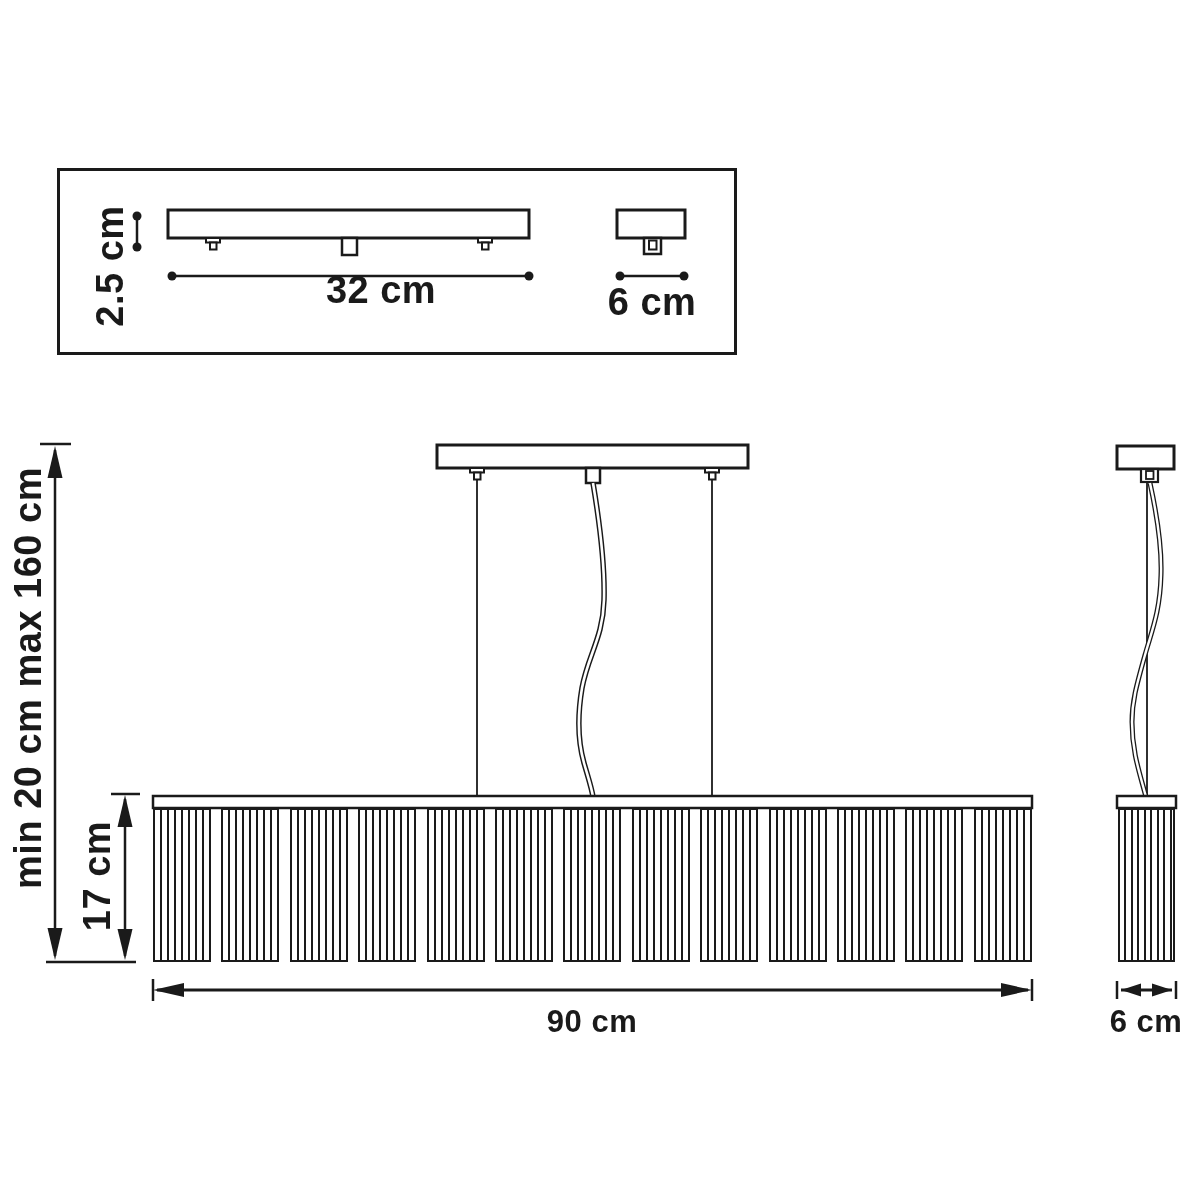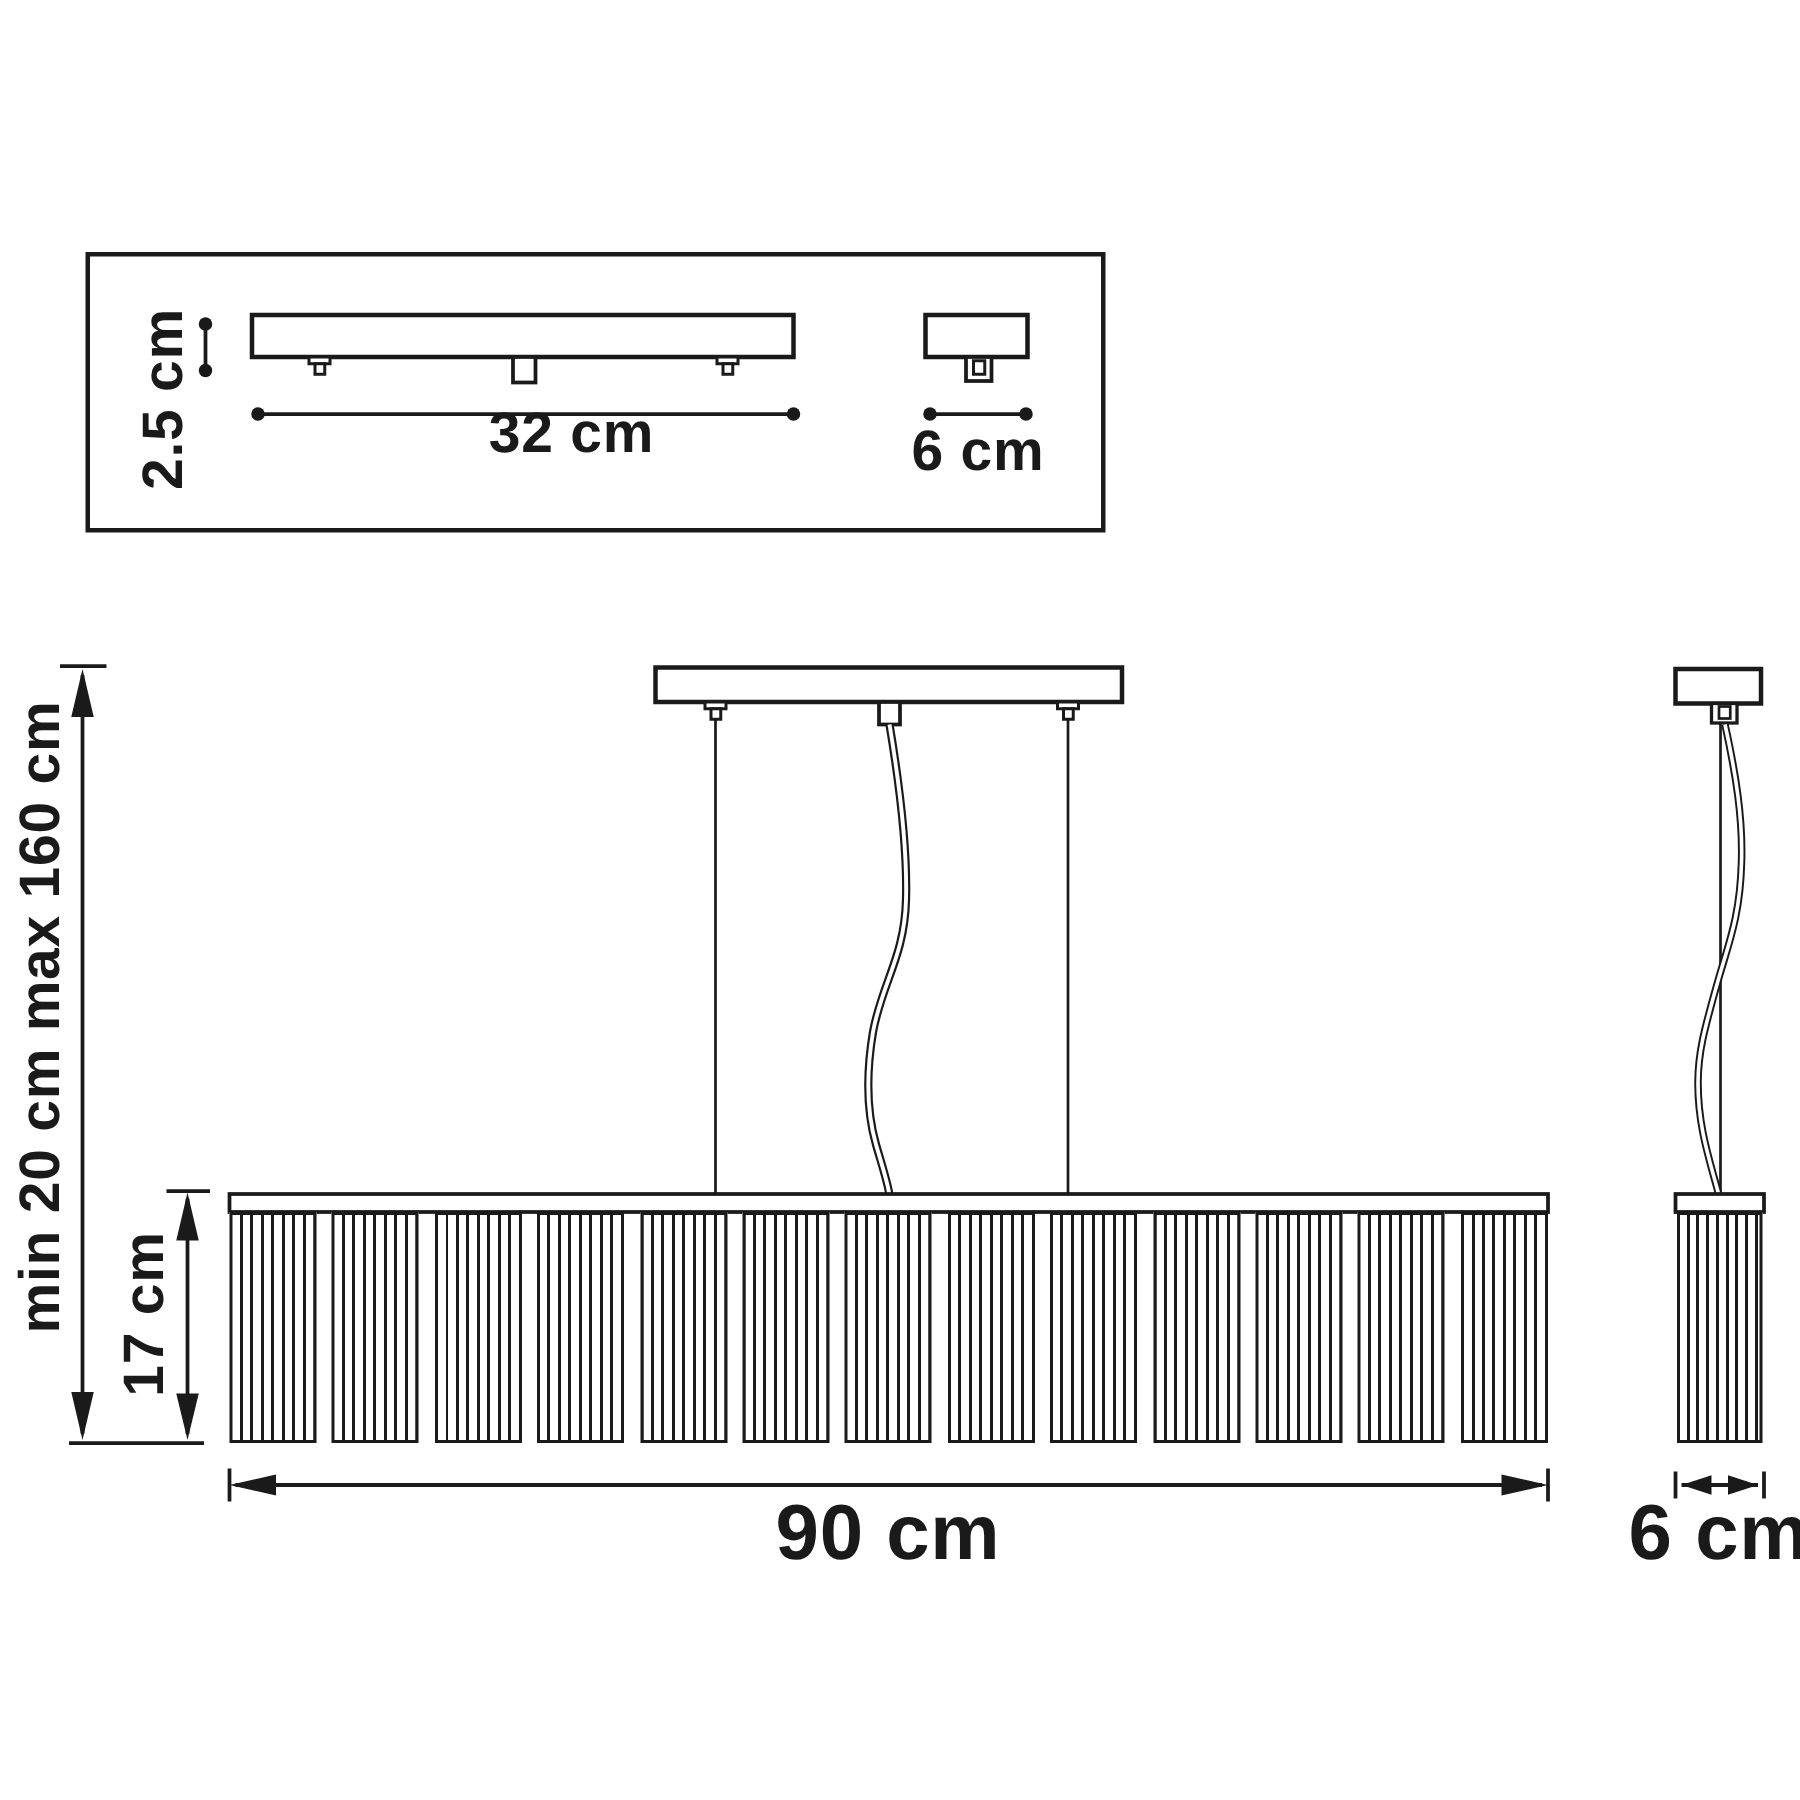--- a/index.html
+++ b/index.html
@@ -28,21 +28,21 @@
   .panel-side{
     position:absolute;left:1118px;top:808px;width:57px;height:154px;box-sizing:border-box;
     border:2.5px solid #1a1a1a;background-color:#fff;
     background-image:repeating-linear-gradient(to right,#ffffff 0px,#ffffff 4.5px,#1a1a1a 4.5px,#1a1a1a 6.5px);
     z-index:2;
   }
   .lbl{
     position:absolute;font-size:38px;font-weight:600;white-space:nowrap;
     transform:translate(-50%,-50%);z-index:3;letter-spacing:0.5px;
   }
-  .lbl.big{font-size:52px;}
+  .lbl.big{font-size:31px;}
   .vlbl{
     position:absolute;font-size:38px;font-weight:600;white-space:nowrap;
     transform:translate(-50%,-50%) rotate(-90deg);z-index:3;letter-spacing:0.5px;
   }
 </style>
 </head>
 <body>
 
 <div class="canvas">
 

